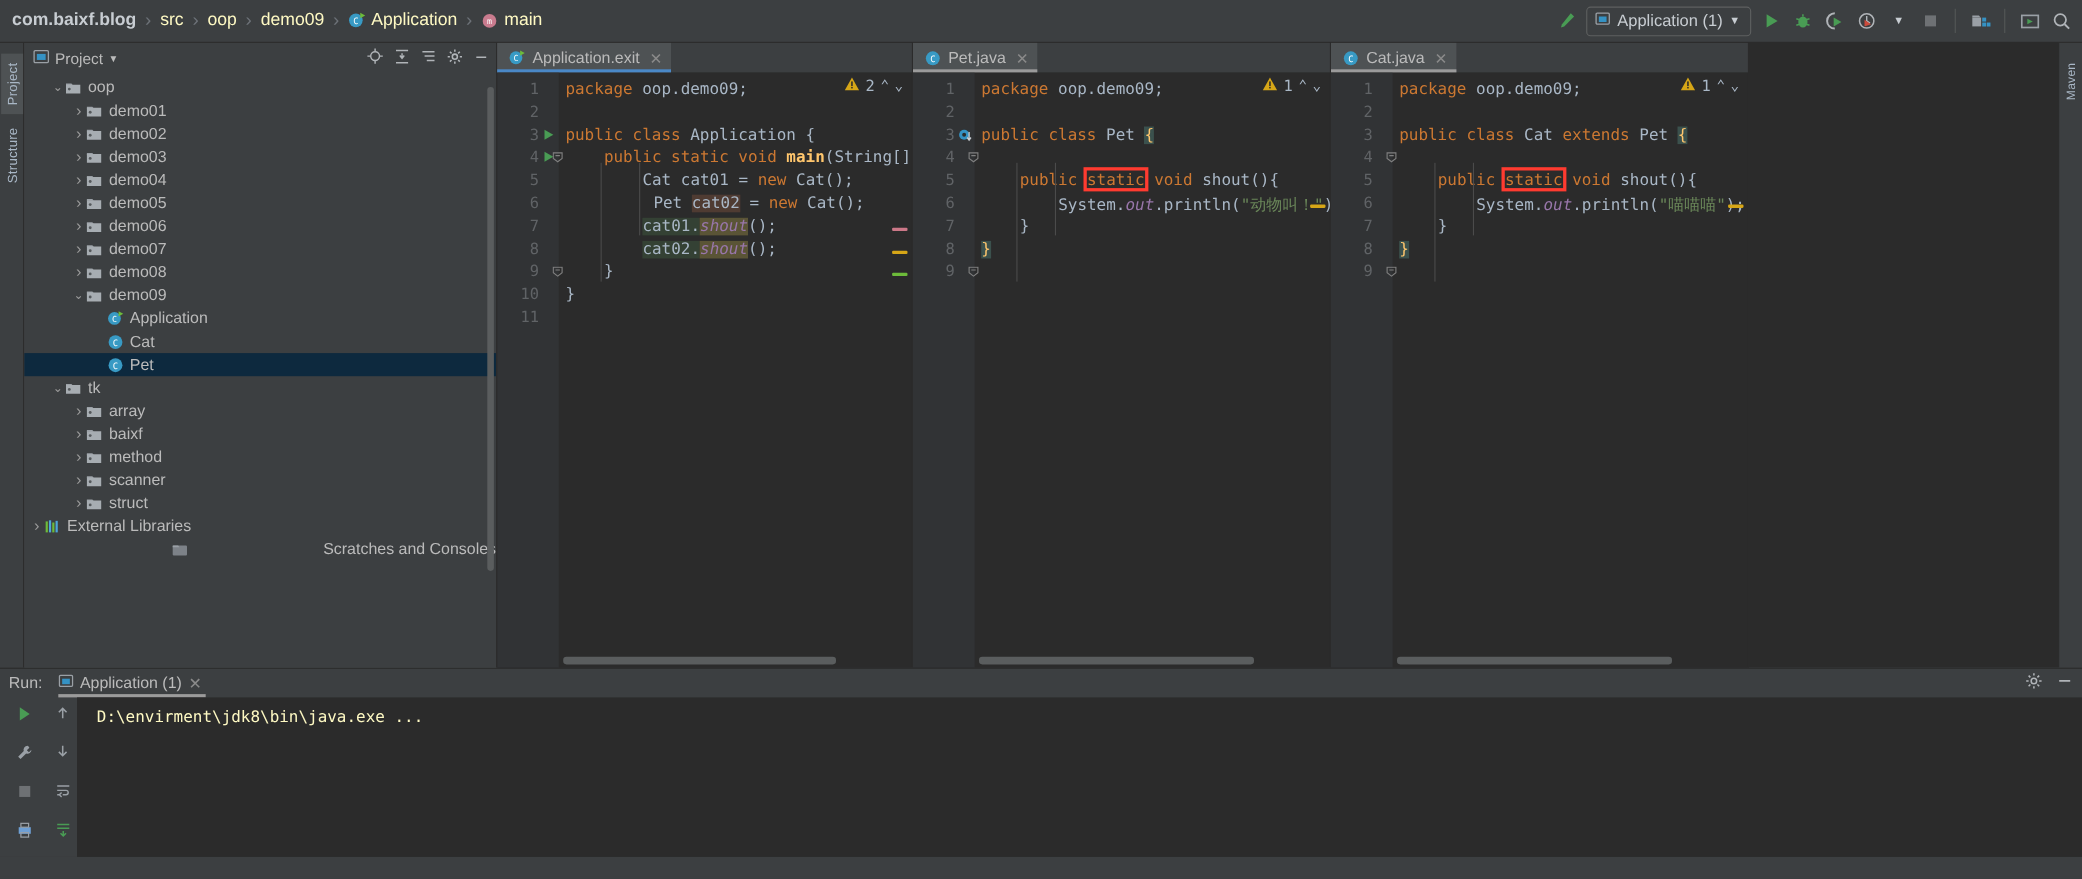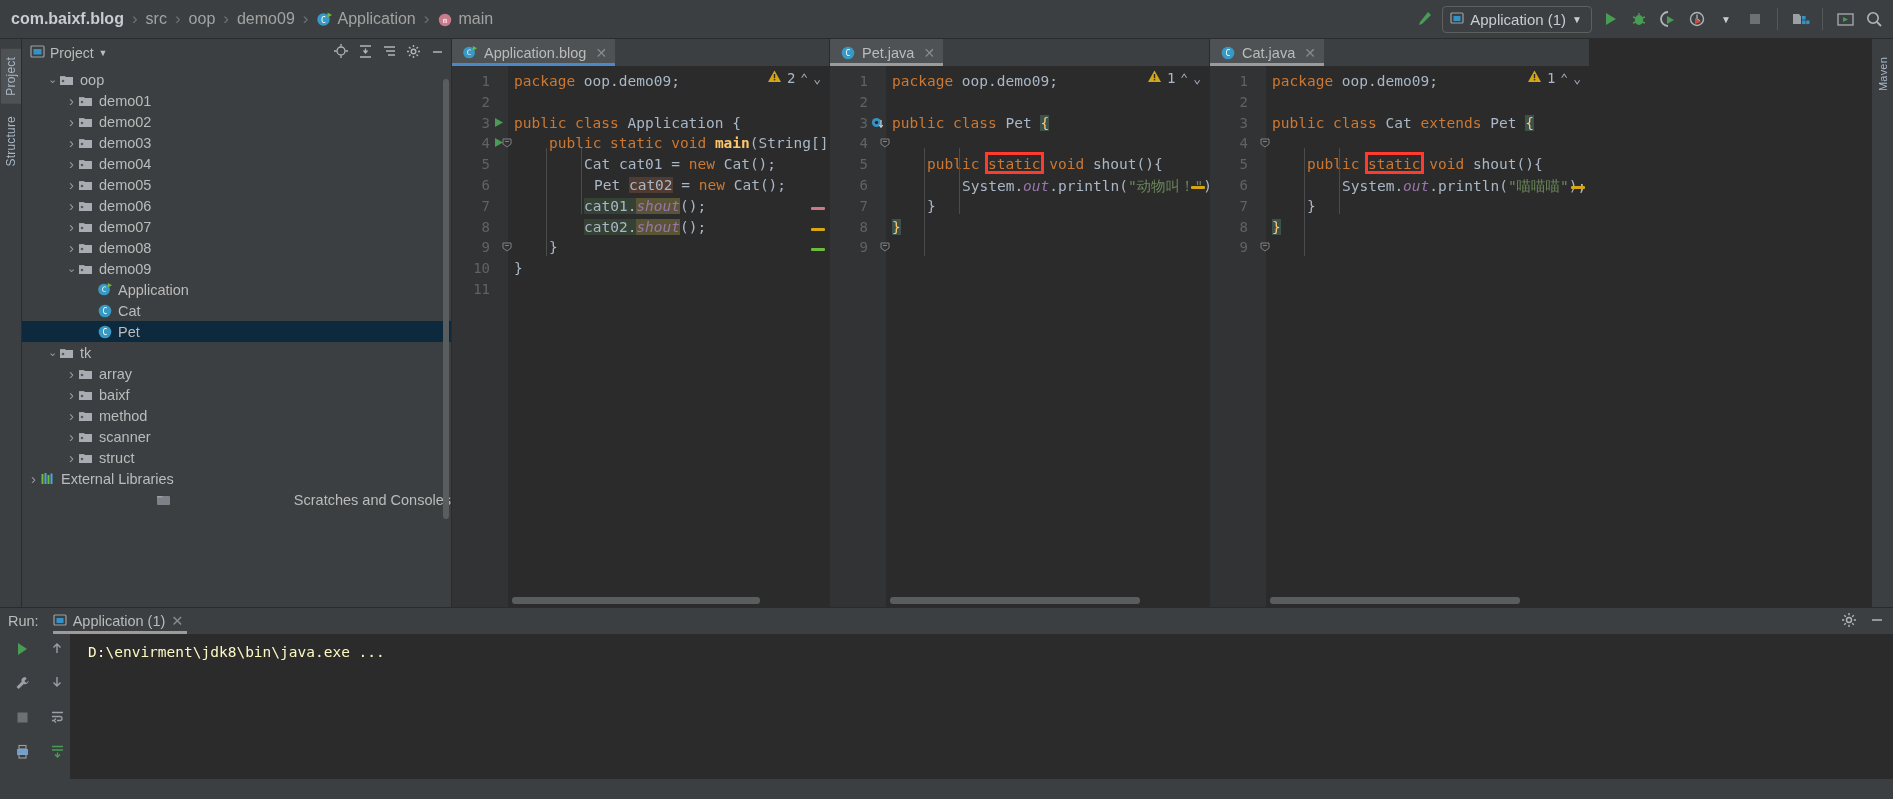--- a/index.html
+++ b/index.html
@@ -11,21 +11,21 @@
     color: #bbbbbb;
   }
   .ide { position: relative; width: 1893px; height: 797px; display: flex; flex-direction: column; }
 
   
   .topbar {
     height: 39px; background: #3c3f41; display: flex; align-items: center;
     padding-left: 8px; border-bottom: 1px solid #2b2b2b; flex: 0 0 39px;
   }
   .crumbs { display: flex; align-items: center; gap: 0px; font-size: 16px; }
-  .crumb { color: #a3a3a3; padding: 0 3px; white-space: nowrap; }
+  .crumb { color: #fef9c3; padding: 0 3px; white-space: nowrap; }
   .crumb.bold { font-weight: bold; color: #c8cdd2; }
   .sep { color: #6d7278; font-size: 17px; padding: 0 5px; font-weight: 300; }
   .crumb-ic { width: 17px; height: 17px; display: inline-block; vertical-align: -4px; margin-right: 4px; }
   .topbar-right { margin-left: auto; display: flex; align-items: center; gap: 7px; padding-right: 8px; }
   .runcfg {
     display: flex; align-items: center; gap: 6px; border: 1px solid #5e6060;
     border-radius: 4px; padding: 3px 9px 3px 7px; height: 27px; font-size: 15px; color: #c8cdd2;
   }
   .tb-ic { width: 22px; height: 22px; display: flex; align-items: center; justify-content: center; }
   .vsep { width: 1px; height: 22px; background: #555858; margin: 0 4px; }
@@ -505,21 +505,21 @@
         <div class="epane" style="flex: 0 0 378px;">
           <div class="etabbar">
             <div class="etab active">
               <span class="ticon" style="margin: 0px;">
                 <svg width="17" height="17" viewBox="0 0 17 17">
                   <circle cx="7.5" cy="8.5" r="6.2" fill="#389ac4"></circle>
                   <text x="7.5" y="11.6" font-size="8" fill="#ffffff" text-anchor="middle" font-family="monospace">C</text>
                   <path d="M11.5 1.5 L16 4 L11.5 6.5 Z" fill="#6dbb3a"></path>
                 </svg>
               </span>
-              <span>Application.blog</span>
+              <span>Application.exit</span>
               <span class="x">✕</span>
               <span class="under"></span>
             </div>
           </div>
           <div class="ebody">
             <div class="gutter"></div>
             <div class="warnbox">
               <span><svg width="15" height="15" viewBox="0 0 15 15">
                   <path d="M7.5 1.5 L14 13 H1 Z" fill="#d6a617"></path>
                   <rect x="6.8" y="5" width="1.4" height="4.2" fill="#2b2b2b"></rect>

